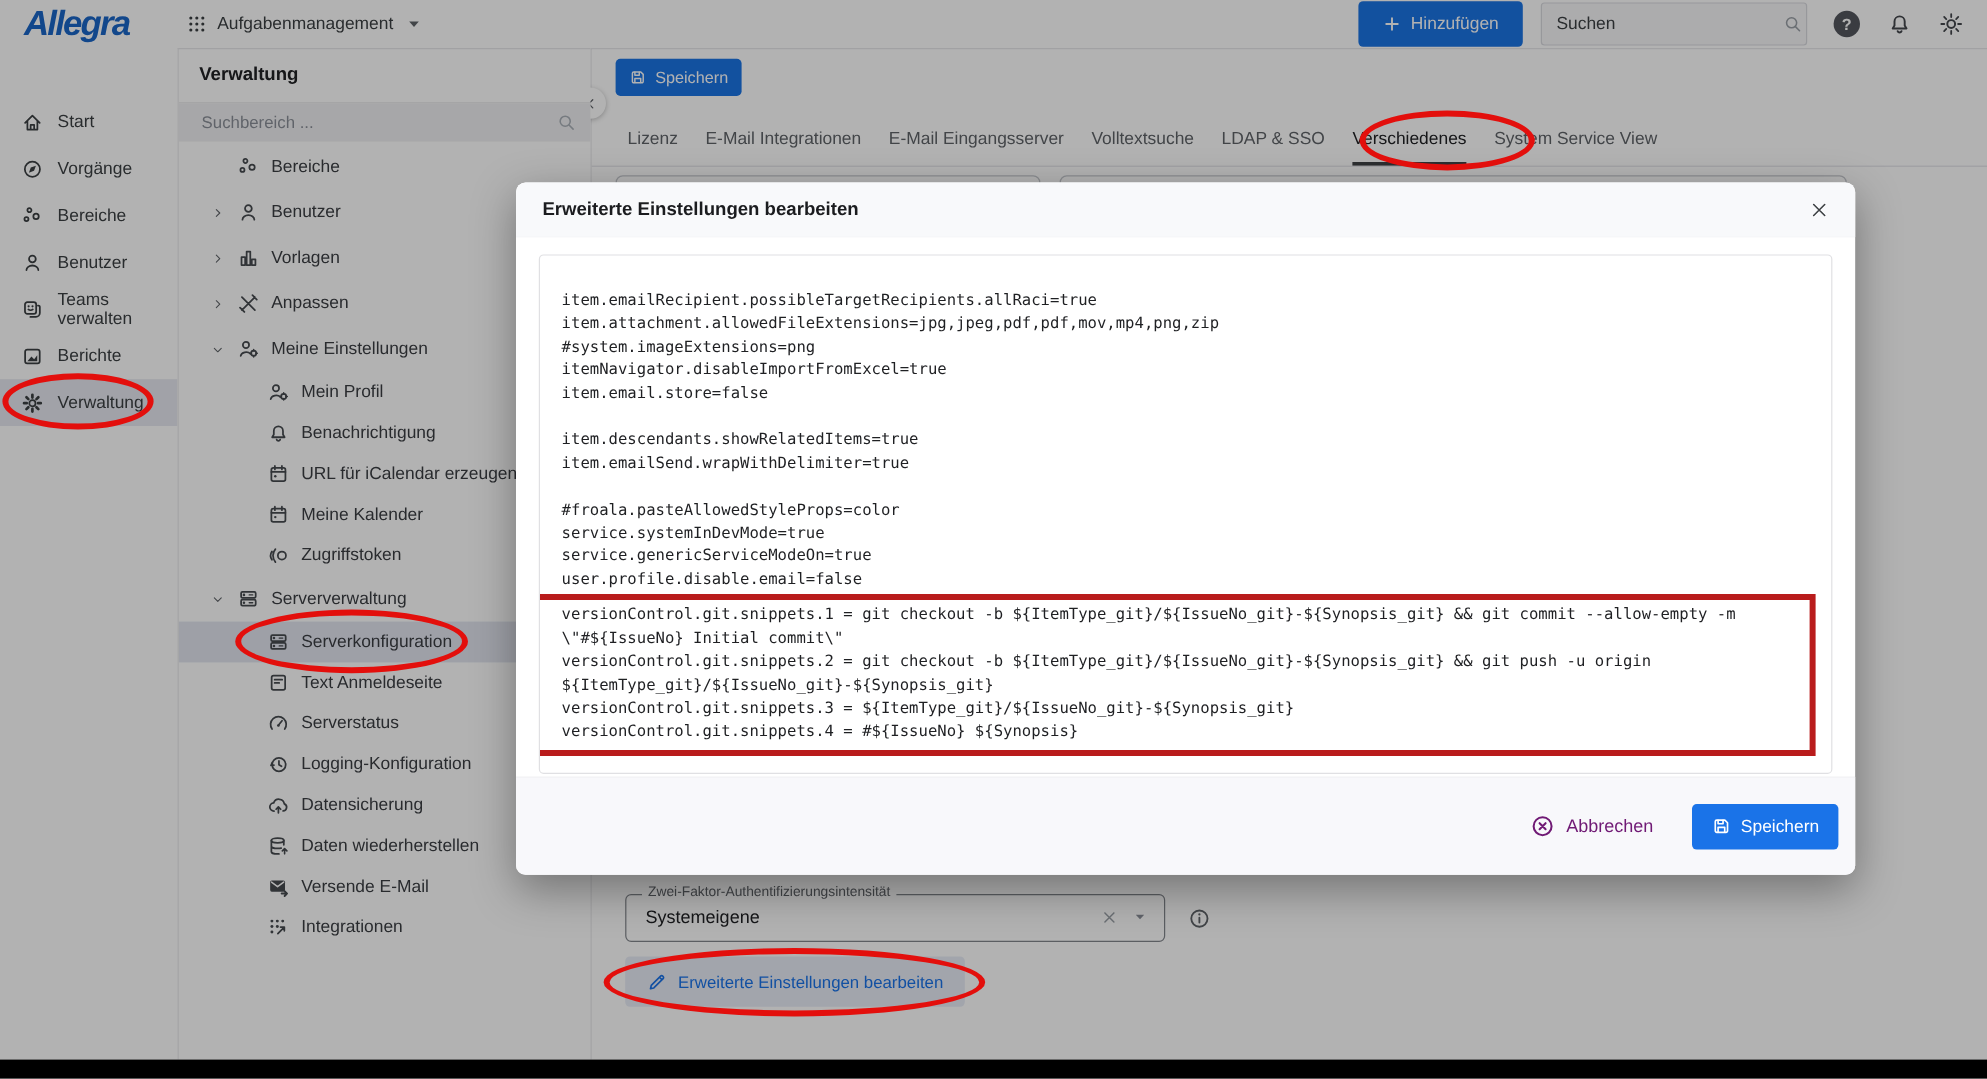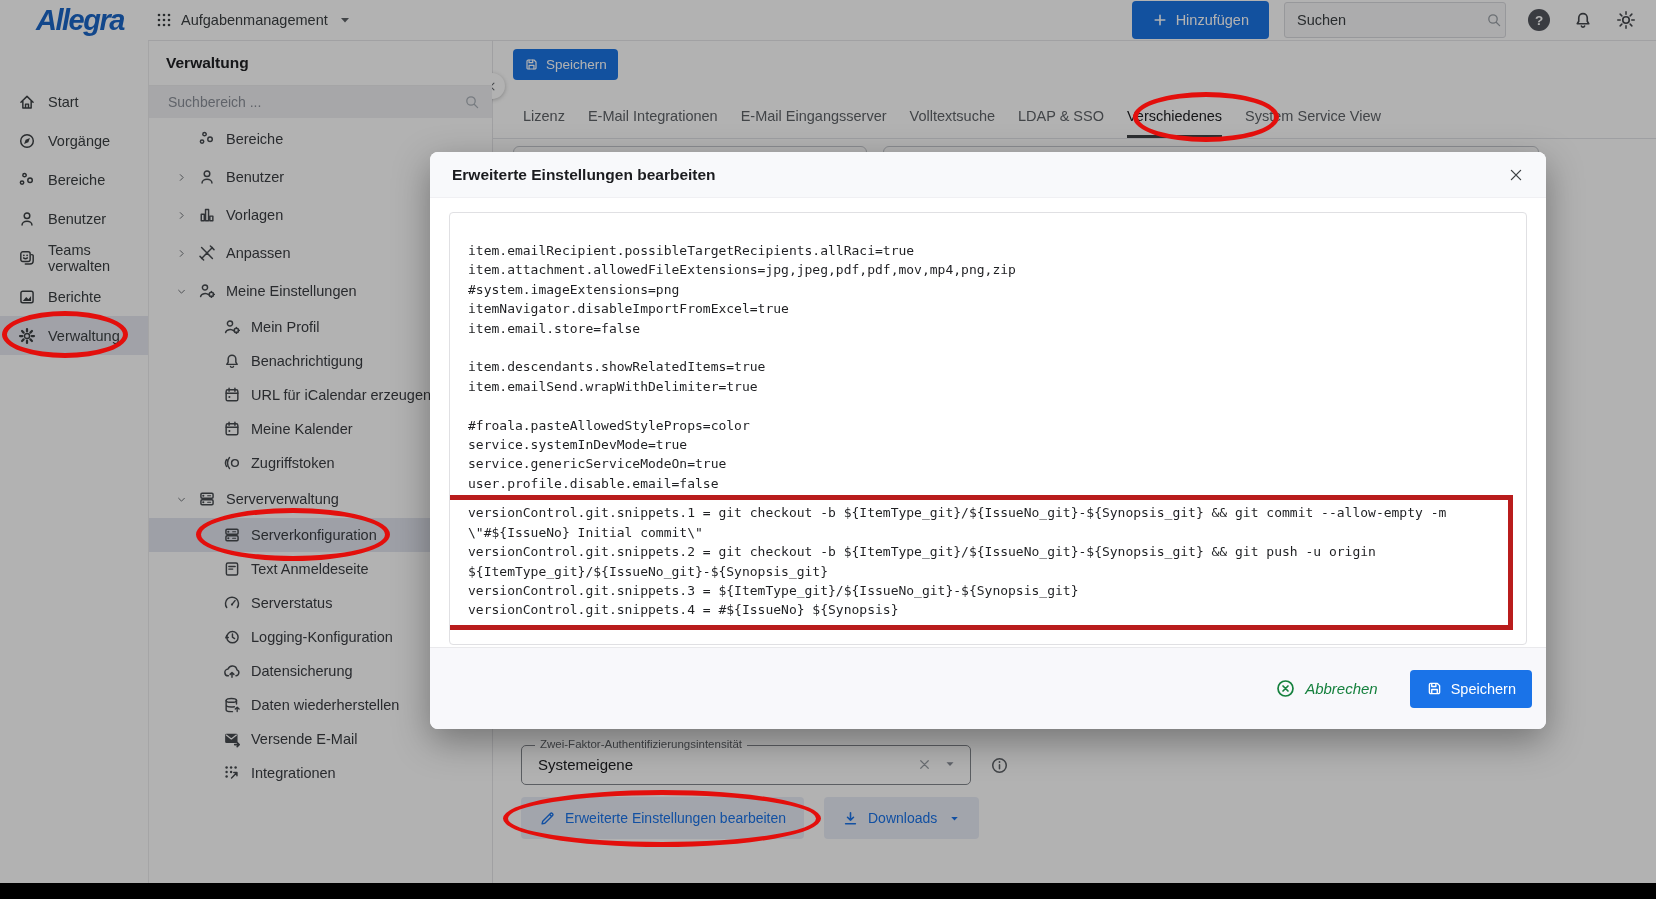--- a/index.html
+++ b/index.html
@@ -3,21 +3,21 @@
 <meta charset="utf-8">
 <style>
   html,body{margin:0;padding:0;background:#555;}
   .screen{position:relative;width:1656px;height:899px;overflow:hidden;background:#fff;
     font-family:"Liberation Sans",sans-serif;color:#3c4043;-webkit-font-smoothing:antialiased;}
   .icn{display:inline-flex;align-items:center;justify-content:center;flex:none;}
   .icn svg{display:block;}
 
   
   .topbar{position:absolute;left:0;top:0;width:1656px;height:40px;background:#fff;display:flex;align-items:center;z-index:5;}
-  .logo{width:148px;padding-left:36px;box-sizing:border-box;font-size:29px;font-weight:bold;letter-spacing:-1.5px;color:#1a66c8;font-style:italic;}
+  .logo{width:148px;padding-left:20px;box-sizing:border-box;font-size:29px;font-weight:bold;letter-spacing:-1.5px;color:#1a66c8;font-style:italic;}
   .app-switcher{display:flex;align-items:center;gap:9px;margin-left:8px;font-size:14.5px;color:#3c4043;cursor:pointer;}
   .app-switcher .caret{color:#5f6368;}
   .tb-spacer{flex:1;}
   .btn-primary{display:flex;align-items:center;gap:8px;background:#1b74e4;color:#fff;border:none;border-radius:4px;
     font-family:inherit;font-size:14.5px;cursor:pointer;}
   .tb-add{height:38px;padding:0 20px;border-radius:4px;justify-content:space-between;}
   .tb-search{display:flex;align-items:center;width:222px;height:36px;margin-left:15px;background:#f6f6f8;
     border:1px solid #d9dadf;border-radius:3px;padding:0 10px;box-sizing:border-box;}
   .tb-search input{flex:1;border:none;outline:none;background:transparent;font-family:inherit;font-size:14.5px;color:#202124;}
   .tb-search input::placeholder{color:#3c4043;opacity:1;}
@@ -88,21 +88,21 @@
   .modal-close{color:#3c4043;cursor:pointer;display:flex;}
   .modal-body{flex:1;padding:14px 19px 0;box-sizing:border-box;}
   .cfgbox{border:1px solid #e0e0e3;border-radius:4px;height:433px;box-sizing:border-box;padding:28px 18px 0;
     overflow:hidden;font-family:"DejaVu Sans Mono",monospace;font-size:13px;line-height:19.4px;color:#1f2023;}
   .cfgbox pre{margin:0;white-space:pre-wrap;overflow-wrap:break-word;word-break:normal;width:1040px;
     font-family:inherit;font-size:inherit;line-height:inherit;}
   .hl-wrap{box-sizing:content-box;width:1040px;margin:2px 0 0 -30px;padding:3px 0 5px 25px;border:5px solid #b91c1c;}
   .modal-footer{height:82px;flex:none;display:flex;align-items:center;justify-content:flex-end;gap:26px;
     padding:0 14px 0 22px;background:#f8f8fb;border-top:1px solid #e9e9ec;border-radius:0 0 8px 8px;box-sizing:border-box;}
   .cancel-btn{display:flex;align-items:center;gap:9px;background:none;border:none;font-family:inherit;
-    font-size:15px;color:#15803d;cursor:pointer;font-style:italic;}
+    font-size:15px;color:#701a75;cursor:pointer;}
   .modal-save{height:38px;padding:0 16px;font-size:14.5px;background:#1a73e8;}
 
   
   .ann{position:absolute;border:5px solid #e30f0c;border-radius:50%;z-index:70;pointer-events:none;box-sizing:border-box;}
   .ann-tab{left:1133px;top:92px;width:146px;height:50px;}
   .ann-verwaltung{left:2px;top:311px;width:126px;height:47px;}
   .ann-serverkonfig{left:196px;top:508px;width:194px;height:53px;}
   .ann-editbtn{left:503px;top:790px;width:318px;height:57px;}
 </style>
 </head>
@@ -525,33 +525,20 @@
     </span>
 
   <button class="soft-btn edit-adv">
     <span class="icn">
         <svg viewBox="0 0 16 16" width="17" height="17" fill="none" stroke="currentColor" stroke-width="1.3" stroke-linecap="round" stroke-linejoin="round">
           <path d="M2.9 13.1l.6-2.6 7.3-7.3a1.2 1.2 0 0 1 1.7 0l.3.3a1.2 1.2 0 0 1 0 1.7l-7.3 7.3zM9.9 4.1l2 2"></path>
         </svg>
       </span>
     <span>Erweiterte Einstellungen bearbeiten</span>
   </button>
-  <button class="soft-btn downloads">
-    <span class="icn">
-        <svg viewBox="0 0 16 16" width="17" height="17" fill="none" stroke="currentColor" stroke-width="1.3" stroke-linecap="round" stroke-linejoin="round">
-          <path d="M8 2.6v7M5.2 6.8 8 9.6l2.8-2.8M3.4 13h9.2" stroke-width="1.5"></path>
-        </svg>
-      </span>
-    <span>Downloads</span>
-    <span class="icn caret">
-        <svg viewBox="0 0 16 16" width="13" height="13" fill="none" stroke="currentColor" stroke-width="1.3" stroke-linecap="round" stroke-linejoin="round">
-          <path d="M4 6h8L8 10.4z" fill="currentColor" stroke="none"></path>
-        </svg>
-      </span>
-  </button>
 
   <div class="backdrop"></div>
 
   <div class="modal">
     <div class="modal-header">
       <span class="modal-title">Erweiterte Einstellungen bearbeiten</span>
       <span class="modal-close icn">
           <svg viewBox="0 0 16 16" width="16" height="16" fill="none" stroke="currentColor" stroke-width="1.3" stroke-linecap="round" stroke-linejoin="round">
             <path d="M3.4 3.4l9.2 9.2M12.6 3.4l-9.2 9.2"></path>
           </svg>

